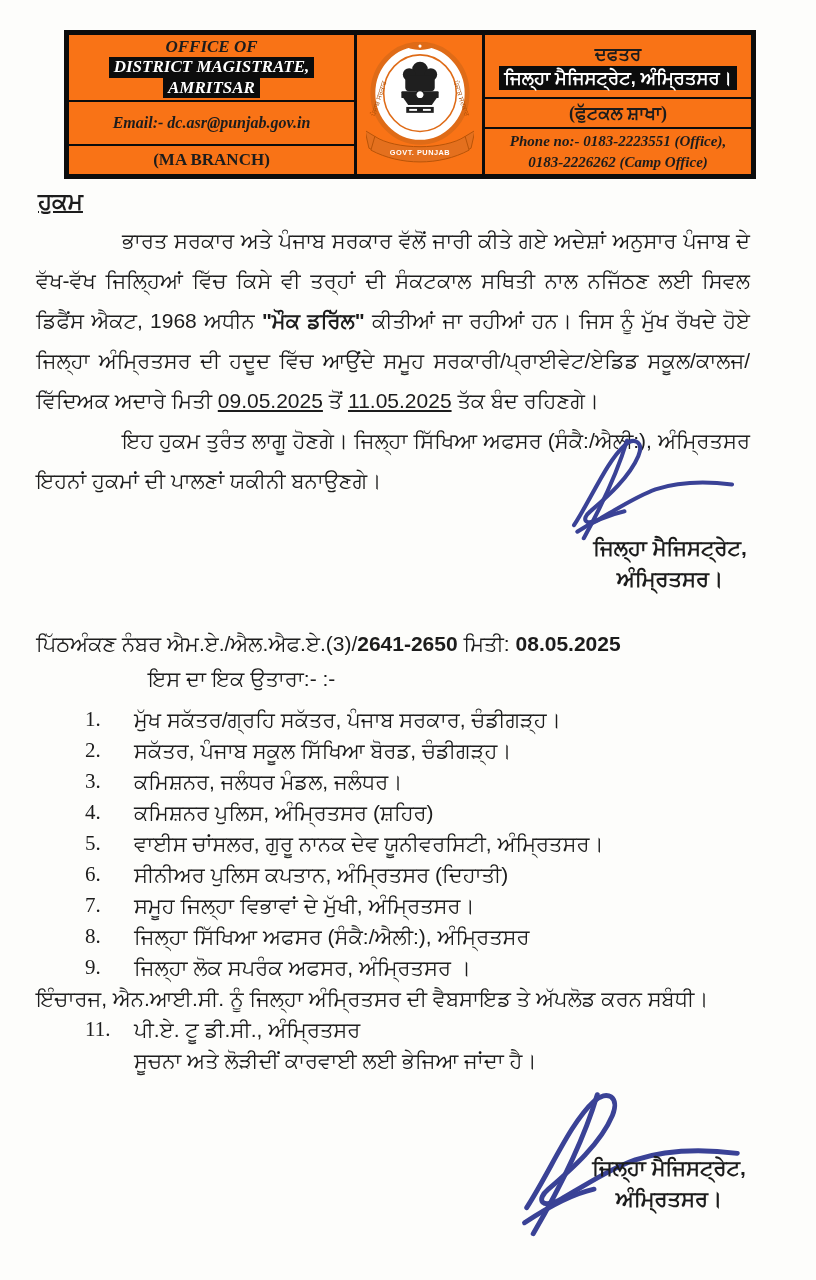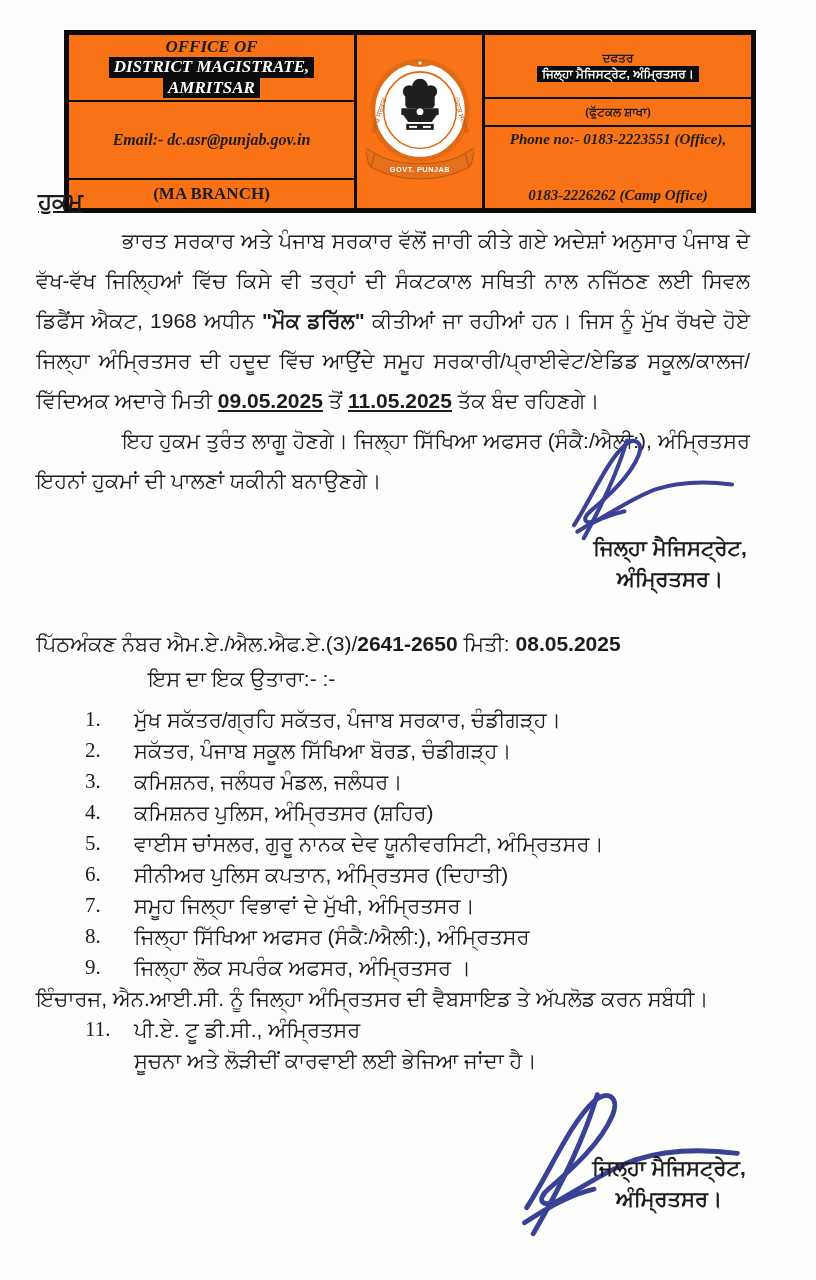--- a/index.html
+++ b/index.html
@@ -21,28 +21,28 @@
           align-items:center; justify-content:center; text-align:center; padding:2px 4px; }
   .hrow:last-child { border-bottom:none; }
   .hrow-tall { min-height:64px; }
   .hrow-mid  { min-height:28px;font-family:Liberation Serif, serif; }
   .hrow-bot  { flex:1; }
   .en-serif { font-family:"Liberation Serif","DejaVu Serif",serif; font-weight:bold; font-style:italic; }
   .office-of { font-size:17px; line-height:1.2; }
   .inv { background:#0c0c0c; color:#ffffff; padding:0 5px; display:inline-block; }
   .branch-en { font-family:"Liberation Serif","DejaVu Serif",serif; font-weight:bold; font-size:17px; font-style:normal; }
   .email-en { font-size:16px; }
-  .pa-line { font-size:12px; font-weight:bold; line-height:1.35; }
-  .phone-line { font-size:15px; line-height:1.35;gap:36px; }
+  .pa-line { font-size:18px; font-weight:bold; line-height:1.35; }
+  .phone-line { font-size:15px; line-height:1.35; }
   
   .content { position:absolute; left:36px; top:188px; width:714px; font-size:21px; }
   .heading { font-size:23px; font-weight:bold; text-decoration:underline; margin:0 0 6px 2px; display:inline-block; }
   .para { margin:0; text-align:justify; text-indent:86px; line-height:40px; }
   .b  { font-weight:bold; }
-  .bu { font-weight:bold; text-decoration:underline; }
+  .bu { font-weight:normal; text-decoration:underline; }
   .endorsement { margin-top:128px; line-height:30px; }
   .copy-line { margin-top:8px; padding-left:112px; }
   .copy-list { margin-top:13px; }
   .copy-row { display:flex; line-height:31px; text-align:justify; }
   .copy-num { width:49px; padding-left:49px; flex:none; font-family:"Liberation Serif","DejaVu Serif",serif; }
   .copy-text { flex:1; padding-right:6px; }
   .copy-closing { padding-left:98px; line-height:31px; }
   
   .sig-svg { position:absolute; pointer-events:none; }
   .sig1-svg { top:434px; left:546px; width:214px; height:114px; }

